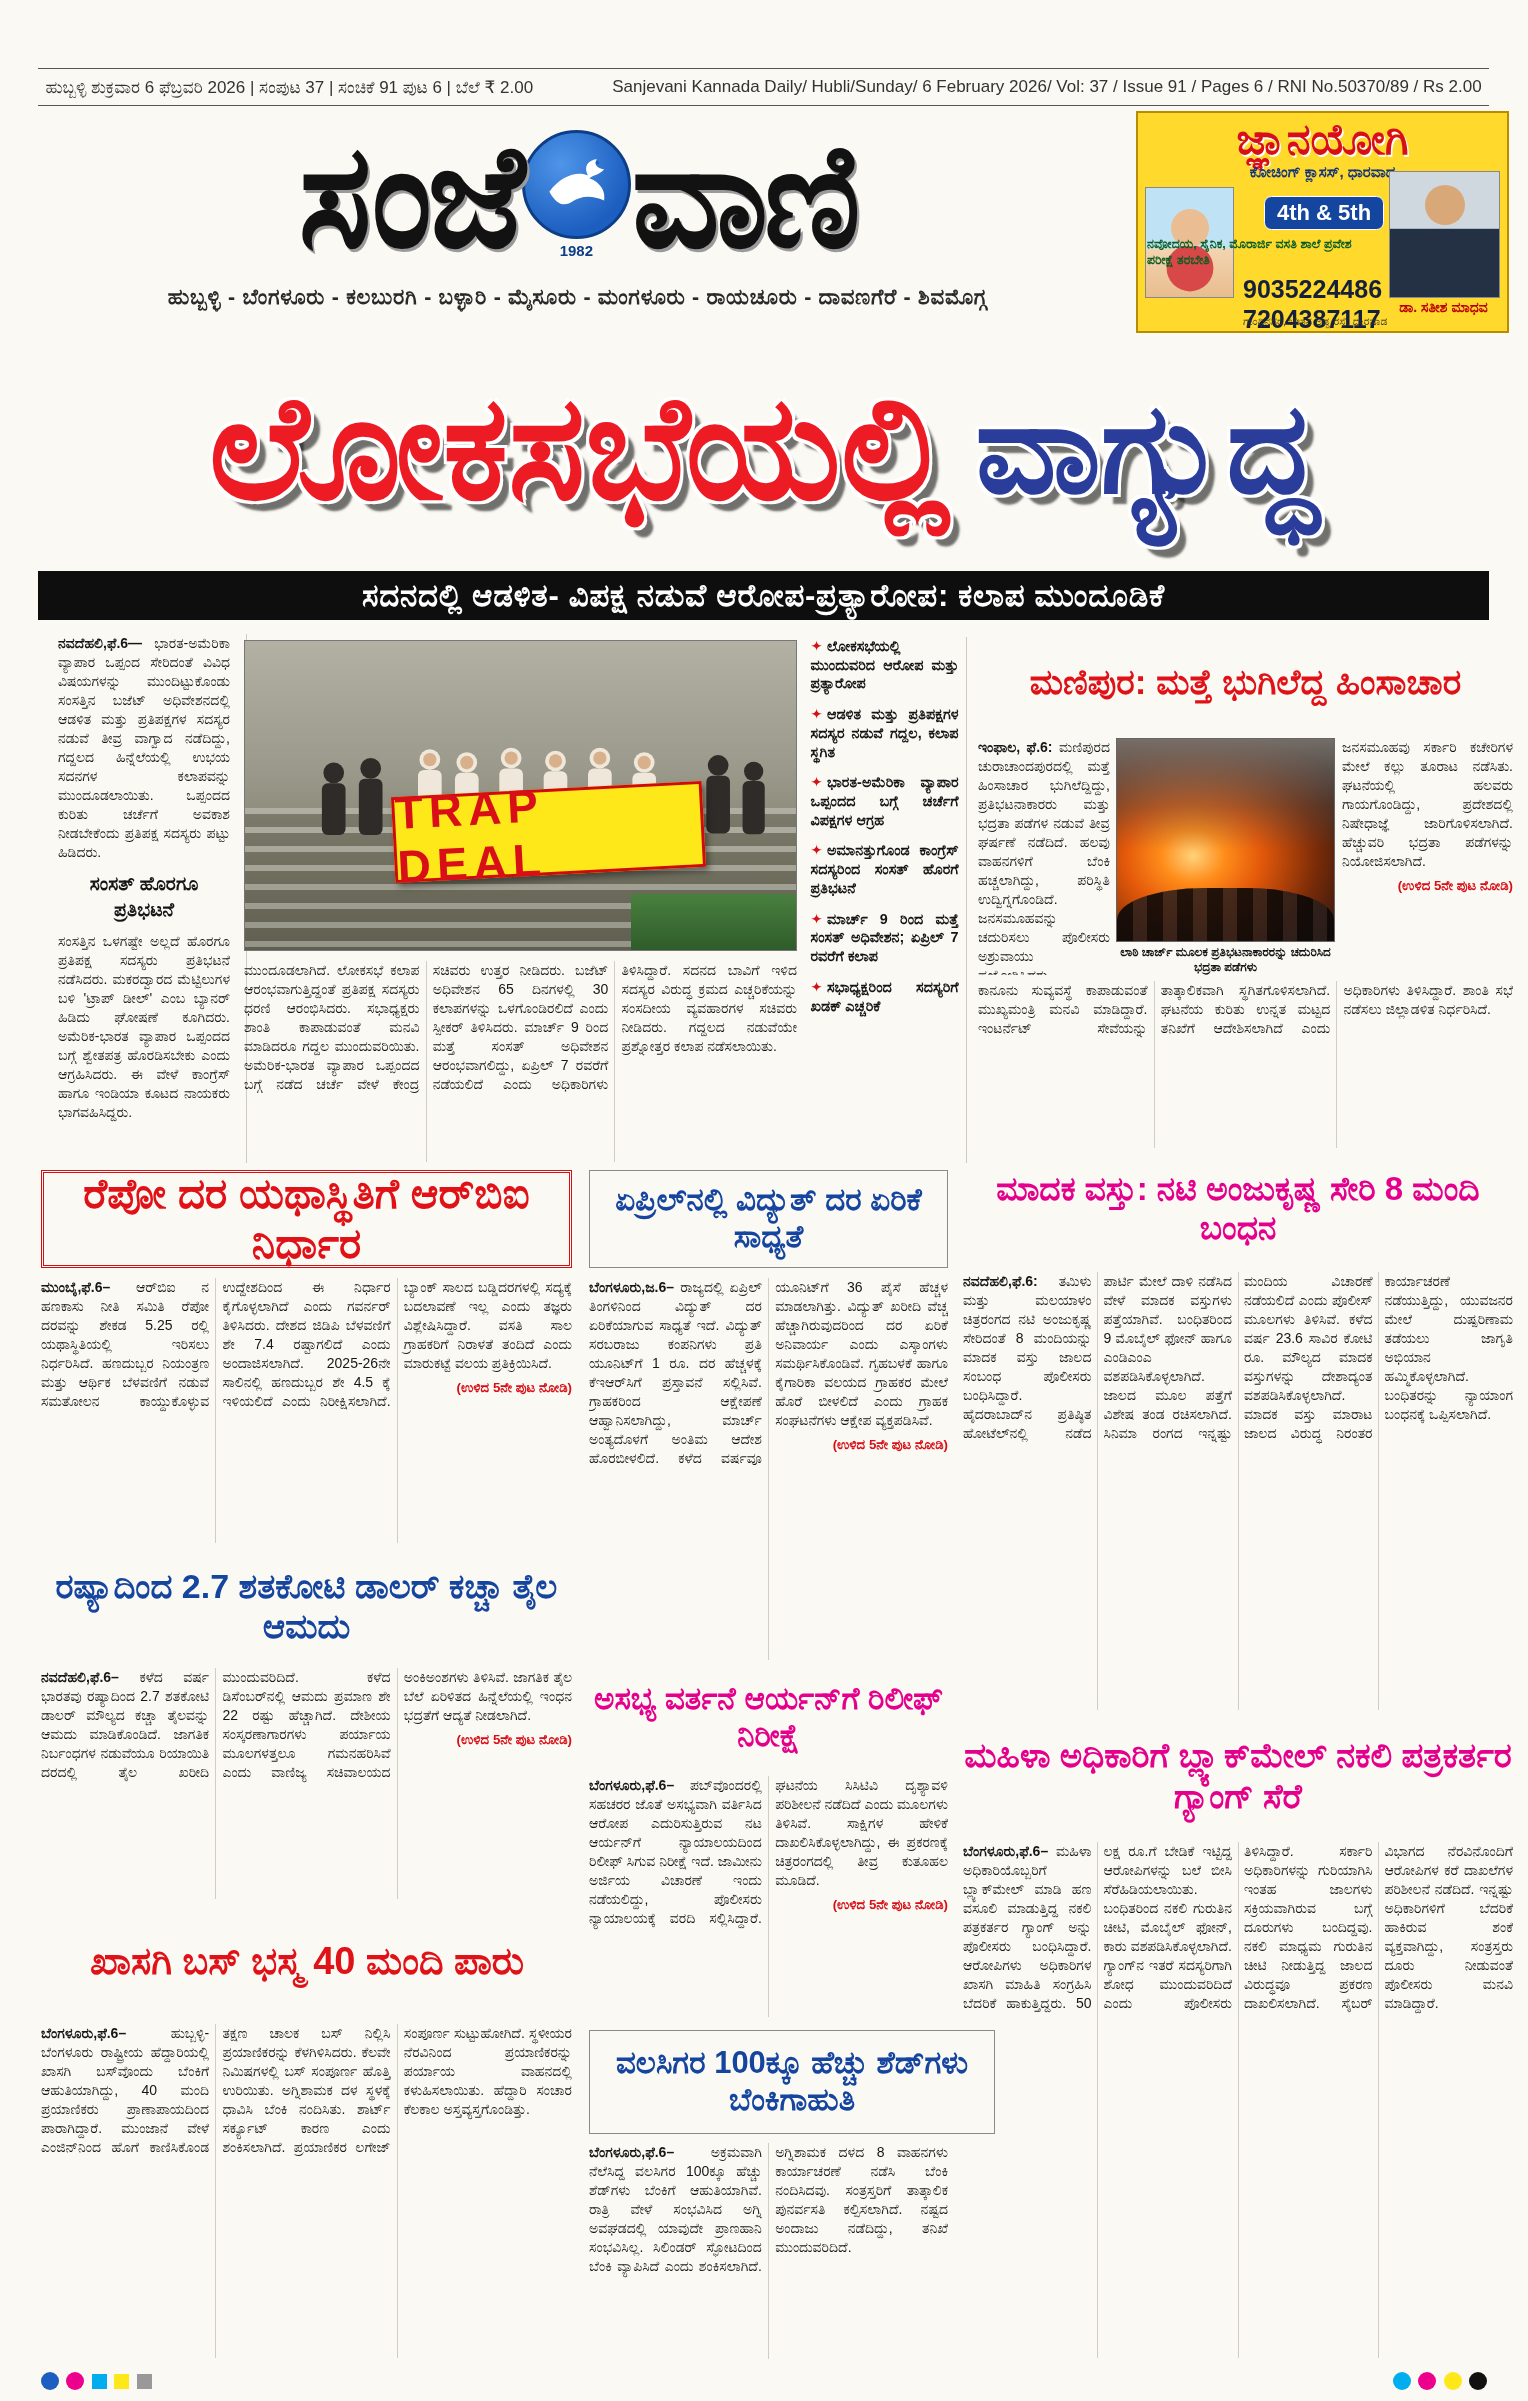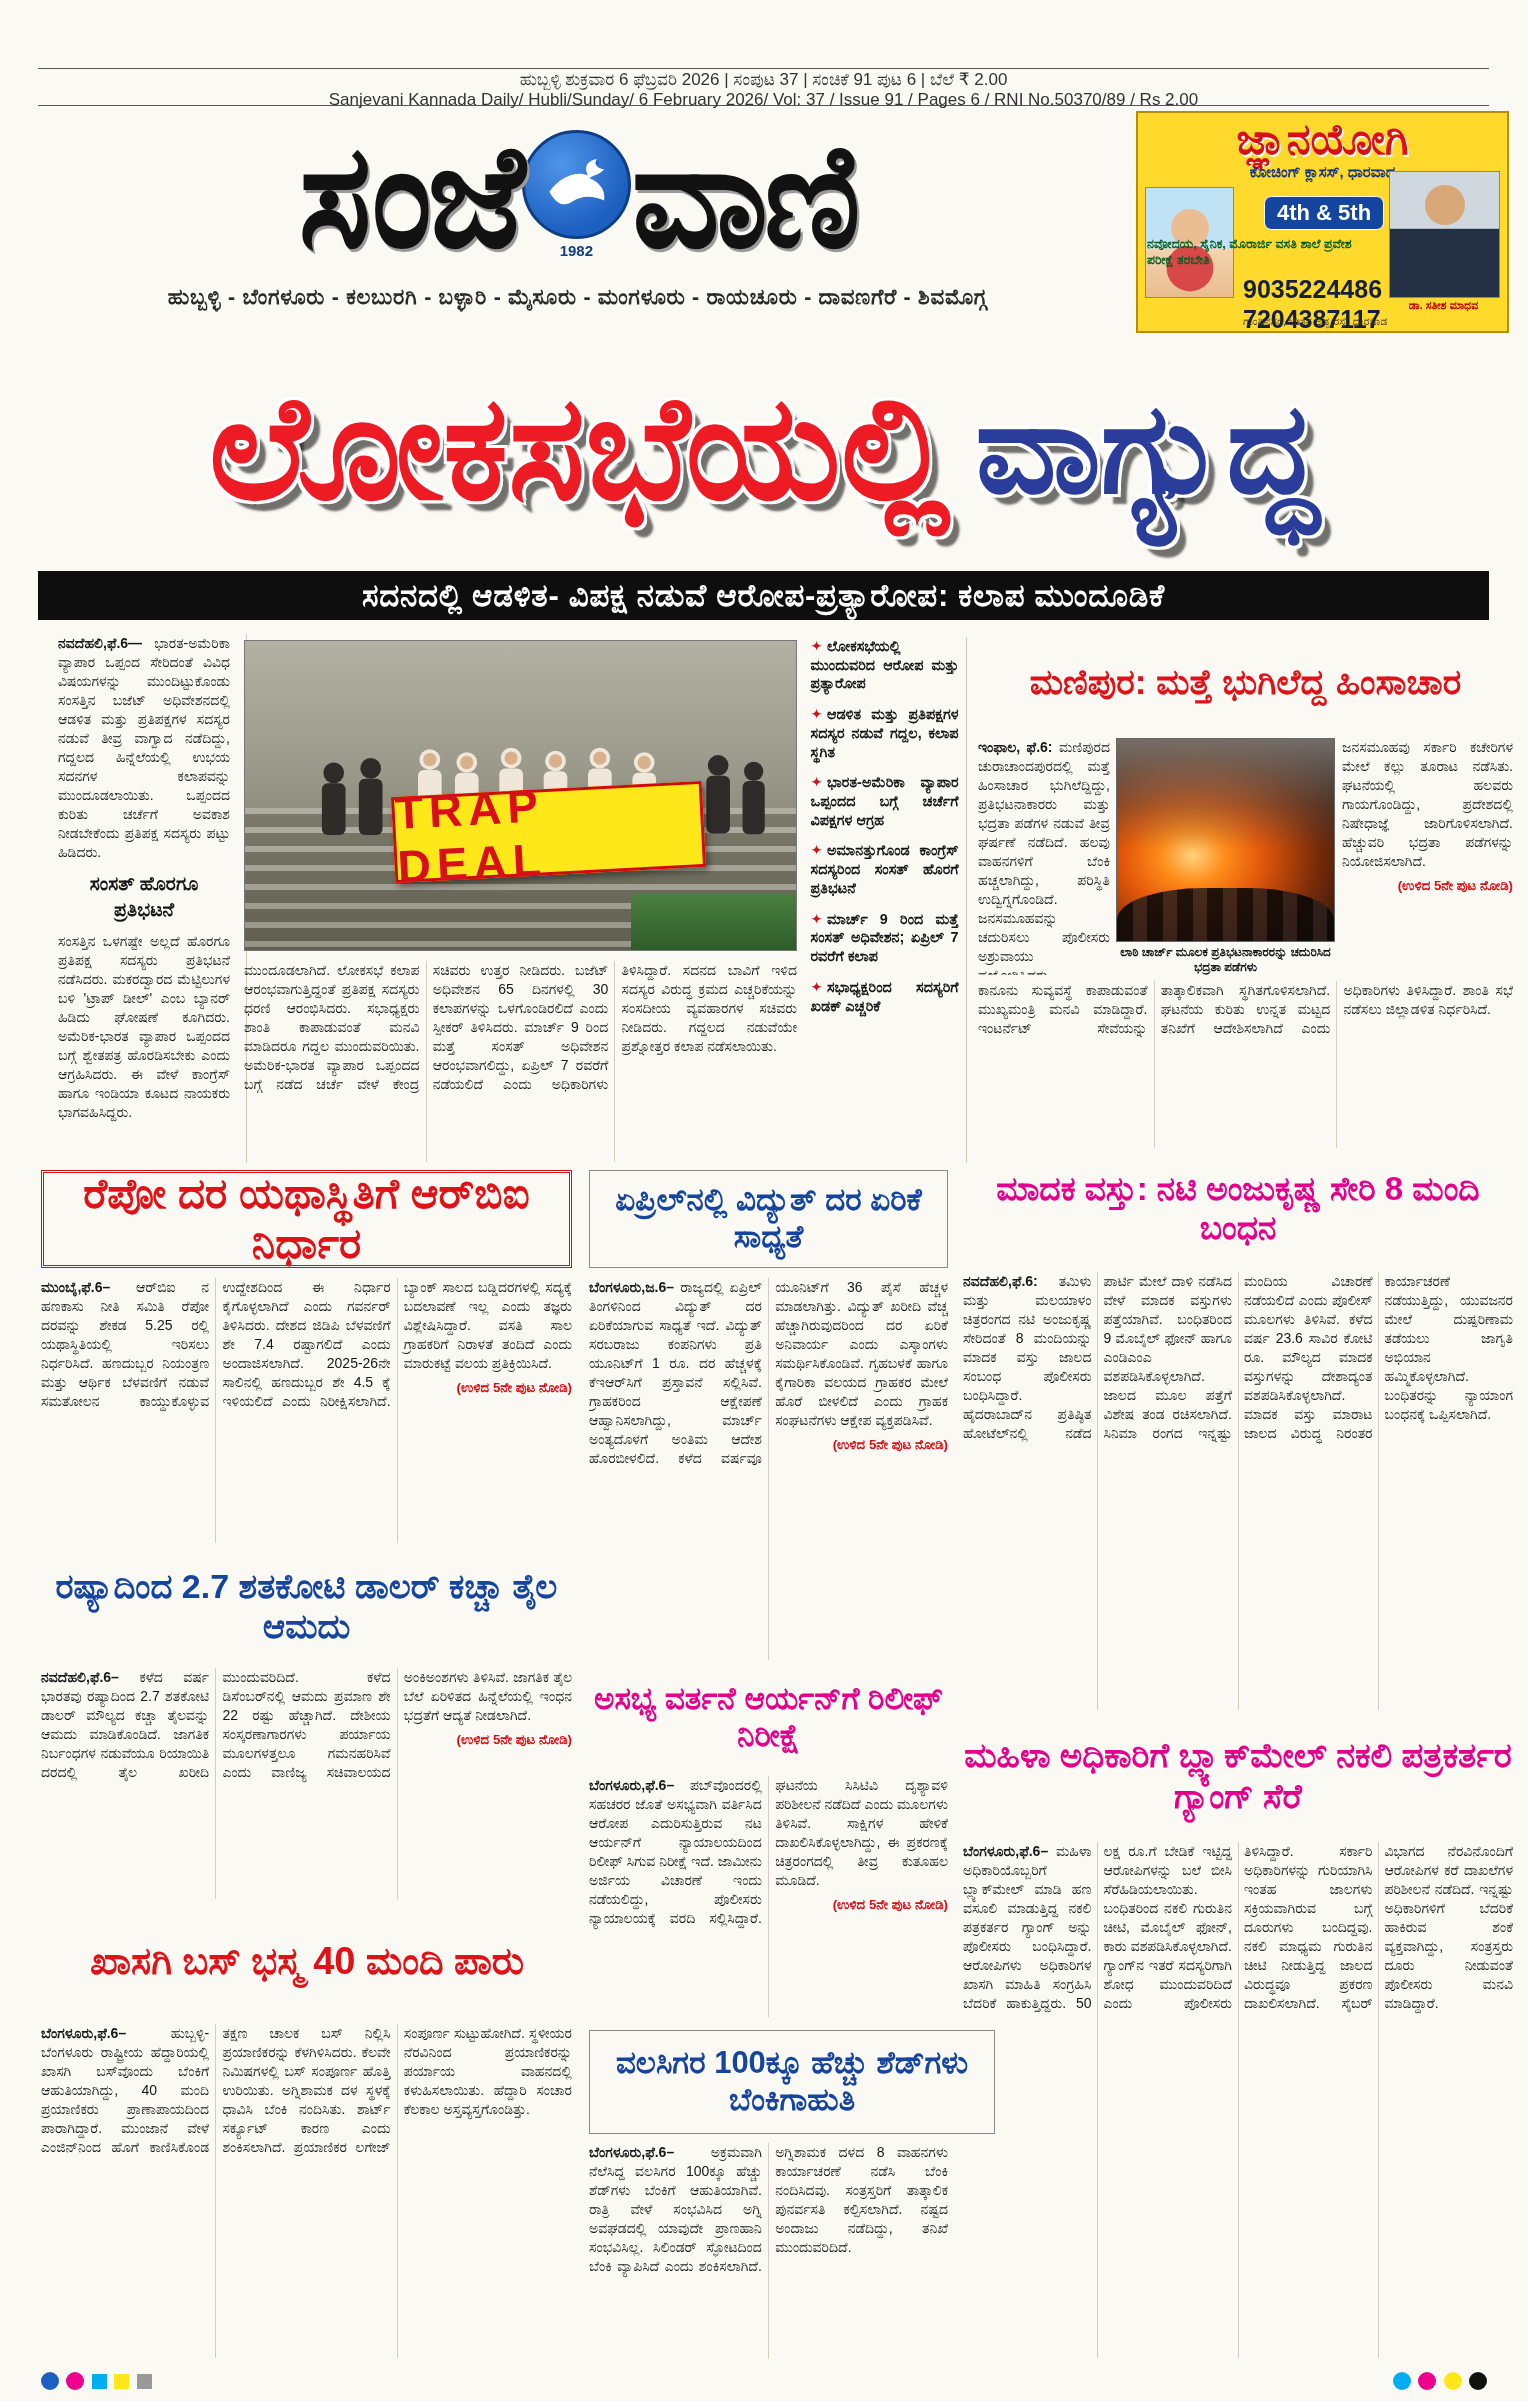--- a/index.html
+++ b/index.html
@@ -3,21 +3,21 @@
 <meta charset="utf-8">
 <style>
   * { margin:0; padding:0; box-sizing:border-box; }
   html,body { width:1528px; height:2401px; }
   body { background:#e9e6df; font-family:"Liberation Sans","DejaVu Sans",sans-serif; color:#141414; }
   .page { position:absolute; left:0; top:0; width:1528px; height:2401px; background:#fbf9f3; overflow:hidden; }
   .abs { position:absolute; }
 
   
   .topbar { left:38px; top:68px; width:1451px; height:38px; border-top:1.5px solid #555; border-bottom:1.5px solid #555;
-            display:flex; justify-content:space-between; align-items:center; padding:0 7.4px; font-size:17px; color:#333;flex-direction:column; }
+            display:flex; justify-content:space-between; align-items:center; padding:0 7.4px; font-size:17px; color:#333; }
 
   
   .mast { left:38px; top:111px; width:1079px; height:222px; }
   .logo-row { display:flex; align-items:center; justify-content:center; height:170px; }
   .logo-word { font-size:137px; font-weight:900; color:#121212; letter-spacing:-4.4px; line-height:1;
                text-shadow:2.2px 2.2px 0 #9a9a9a; transform:scaleY(1.05); }
   .dove-wrap { width:111px; height:132px; display:flex; flex-direction:column; align-items:center; }
   .dove-circle { width:109px; height:109px; border-radius:50%; background:radial-gradient(circle at 35% 30%, #4f95e8, #1c5fc0 70%); border:3.7px solid #0d3e86; display:flex; align-items:center; justify-content:center; }
   .logo-year { font-size:15px; font-weight:bold; color:#0d3e86; margin-top:3px; }
   .cities { text-align:center; font-size:21.4px; font-weight:bold; color:#2a2a2a; letter-spacing:0.7px; margin-top:4.4px; }
@@ -27,21 +27,21 @@
   .ad-title { text-align:center; font-size:43px; font-weight:900; color:#d80f17; line-height:1.05; padding-top:4.4px;
               text-shadow:1.5px 1.5px 0 #fff; }
   .ad-sub { text-align:center; font-size:15px; font-weight:bold; color:#14357c; }
   .ad-dates { position:absolute; left:126px; top:83px; background:#1446a0; color:#fff; font-weight:700; font-size:22px;
               padding:3px 12px; border-radius:7.4px; border:1.5px solid #fff; }
   .ad-line { position:absolute; left:9px; top:124px; width:222px; font-size:12.6px; font-weight:bold; color:#0a5c22; line-height:1.25; }
   .ad-photo-l { position:absolute; left:7.4px; top:74px; width:89px; height:111px; background:linear-gradient(180deg,#bfe3f5 55%,#f2d4b0 56%,#e9bd8e 100%); border:1.5px solid #888; }
   .ad-photo-l::before { content:""; position:absolute; left:25px; top:21px; width:38px; height:38px; border-radius:50%; background:#eabd92; box-shadow:0 40px 0 4.4px #d84848; }
   .ad-photo-r { position:absolute; right:7.4px; top:58px; width:111px; height:127px; background:linear-gradient(180deg,#cfd8de 45%,#243043 46%); border:1.5px solid #888; }
   .ad-photo-r::before { content:""; position:absolute; left:35px; top:13.3px; width:40px; height:40px; border-radius:50%; background:#d9a878; }
-  .ad-person { position:absolute; right:6px; top:186px; width:115px; text-align:center; font-size:11px; font-weight:bold; color:#b00; }
+  .ad-person { position:absolute; right:6px; top:186px; width:115px; text-align:center; font-size:14px; font-weight:bold; color:#b00; }
   .ad-phones { position:absolute; left:105px; top:161px; font-size:25px; font-weight:900; color:#15203c; line-height:1.2; }
   .ad-addr { position:absolute; left:105px; bottom:3px; font-size:11px; color:#333; }
 
   
   .mainhead { left:38px; top:334px; width:1451px; height:229px; display:flex; align-items:center; justify-content:center; gap:25px; white-space:nowrap; }
   .mh-red { font-size:145px; font-weight:900; color:#ed1c24; line-height:1;
             text-shadow:-3px -3px 0 #fff,3px -3px 0 #fff,-3px 3px 0 #fff,3px 3px 0 #fff,9px 10.4px 2.2px rgba(20,20,20,.6); }
   .mh-blue { font-size:126px; font-weight:900; color:#2b3d9b; line-height:1;
              text-shadow:-3px -3px 0 #fff,3px -3px 0 #fff,-3px 3px 0 #fff,3px 3px 0 #fff,9px 10.4px 2.2px rgba(20,20,20,.6); }
   .strap { left:38px; top:571px; width:1451px; height:49px; background:#0e0e0e; color:#fff; display:flex; align-items:center; justify-content:center; font-size:31px; font-weight:bold; letter-spacing:0.7px; }

